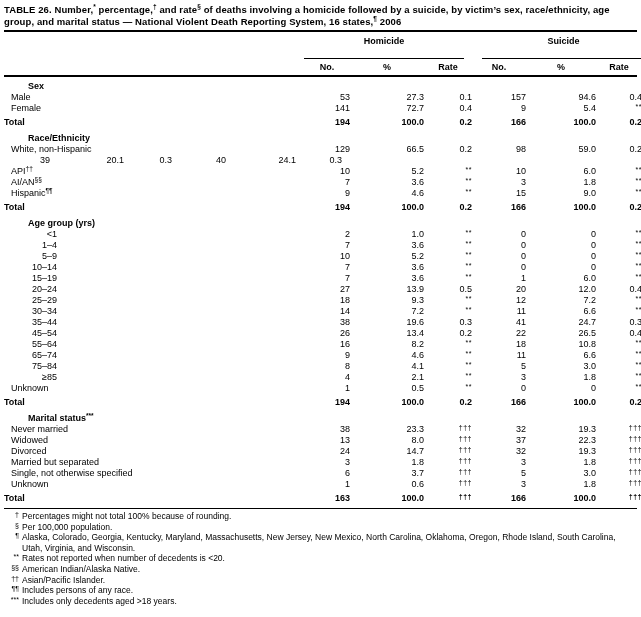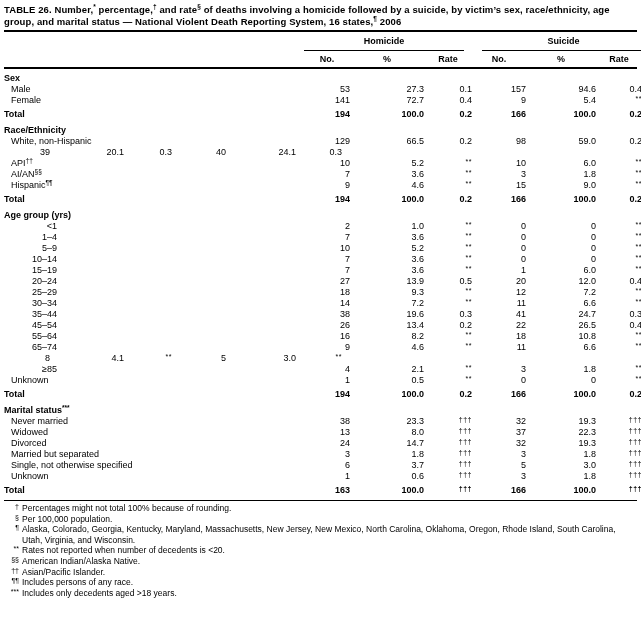--- a/index.html
+++ b/index.html
@@ -16,38 +16,38 @@
 
   .rule-heavy { border-top:2px solid #000; }
   .rule-med   { border-top:1.5px solid #000; }
 
   
   .hdr { margin-top:3px; }
   .hrow { display:flex; font-size:9px; font-weight:bold; line-height:12px; }
   .stub { width:300px; box-sizing:border-box; flex:none; }
   .grp1 { width:168px; box-sizing:border-box; padding-right:8px; flex:none; }
   .grp2 { width:173px; box-sizing:border-box; padding-left:10px; flex:none; }
-  .grp-inner { text-align:center; border-bottom:1px solid #000; padding-bottom:3px; }
+  .grp-inner { text-align:center; border-bottom:1px solid #000; padding-bottom:11px; }
   .subhdr { padding:2px 0 2px 0; }
   .subhdr .c { text-align:center; }
 
   
   .c  { box-sizing:border-box; text-align:right; flex:none; }
   .c1 { width:46px; }
   .c2 { width:74px; }
   .c3 { width:48px; }
   .c4 { width:54px; }
   .c5 { width:70px; }
   .c6 { width:49px; padding-right:3px; }
 
   
   .row { display:flex; font-size:9px; line-height:11px; }
   .row .stub { padding-left:7px; }
   .row.sect { font-weight:bold; margin-top:4px; }
-  .row.sect .stub { padding-left:0; }
+  .row.sect .stub { padding-left:0;margin-left:24px; }
   .row.total { font-weight:bold; margin-top:3px; padding-bottom:1px; }
   .row.total .stub { padding-left:0; }
   .stub sup { font-size:6.5px; line-height:0; vertical-align:3px; }
   .agelbl { display:inline-block; width:46px; text-align:right; }
   .mk { font-size:7px; position:relative; top:-2.5px; letter-spacing:0.5px; }
 
   
   .footnotes { margin-top:2px; padding-bottom:4px; }
   .fn { display:flex; font-size:8.5px; line-height:10.6px; }
   .fn .m { width:15px; flex:none; text-align:right; margin-right:3px; font-size:7px; position:relative; top:-1px; }
@@ -276,20 +276,21 @@
       <div class="row">
         <div class="stub"><span class="agelbl">65–74</span></div>
         <div class="c c1">9</div>
         <div class="c c2">4.6</div>
         <div class="c c3"><span class="mk">**</span></div>
         <div class="c c4">11</div>
         <div class="c c5">6.6</div>
         <div class="c c6"><span class="mk">**</span></div>
       </div>
       <div class="row">
+        <div class="stub"><span class="agelbl">75–84</span></div>
         <div class="c c1">8</div>
         <div class="c c2">4.1</div>
         <div class="c c3"><span class="mk">**</span></div>
         <div class="c c4">5</div>
         <div class="c c5">3.0</div>
         <div class="c c6"><span class="mk">**</span></div>
       </div>
       <div class="row">
         <div class="stub"><span class="agelbl">≥85</span></div>
         <div class="c c1">4</div>

